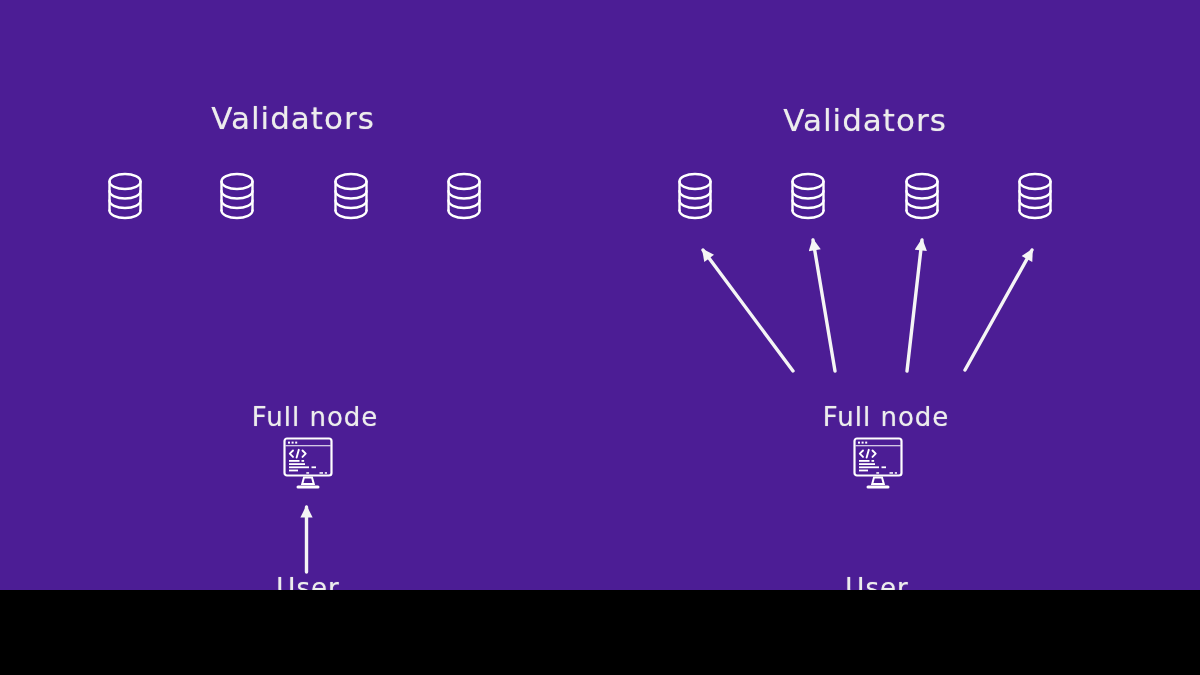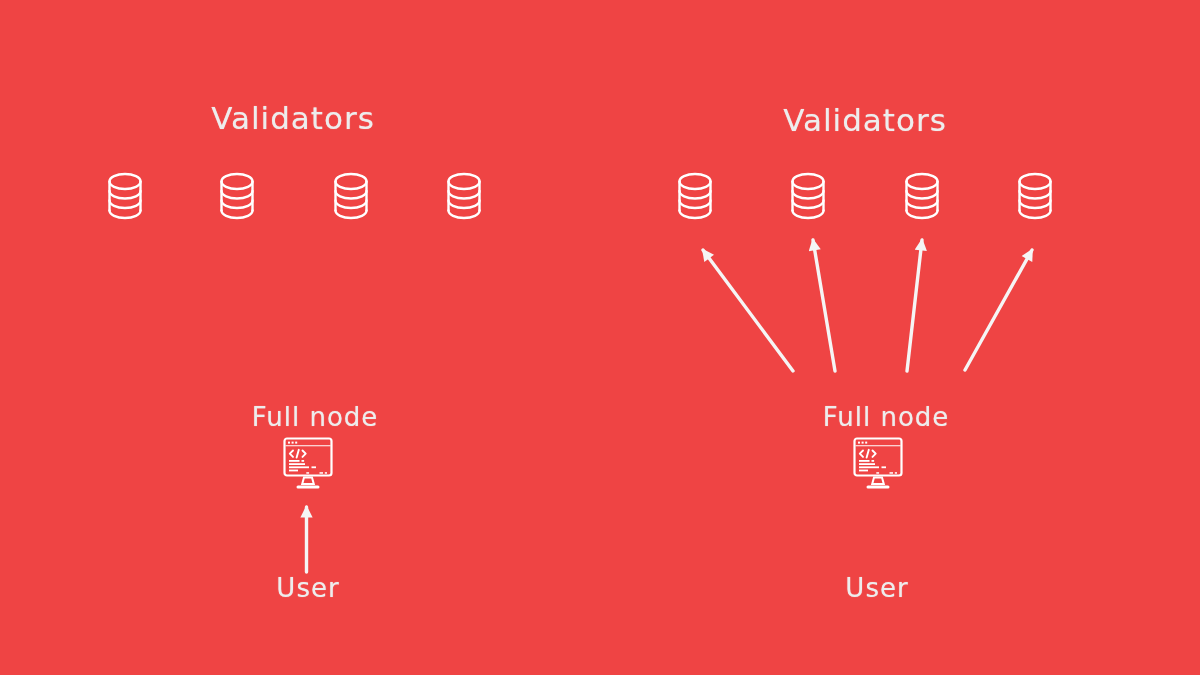--- a/index.html
+++ b/index.html
@@ -1,20 +1,20 @@
 <!DOCTYPE html>
 <html><head>
 <meta charset="utf-8">
 <style>
   html, body { margin: 0; padding: 0; background: #000; }
   .scene {
     position: relative;
     width: 1200px;
-    height: 675px;
-    background: #ef4444;
+    height: 590px;
+    background: #4c1d95;
     overflow: hidden;
     font-family: "DejaVu Sans", sans-serif;
   }
   .label {
     position: absolute;
     transform: translateX(-50%);
     color: #ededed;
     white-space: nowrap;
     text-shadow: 0 0 1px rgba(255,255,255,0.55);
     letter-spacing: 1px;

